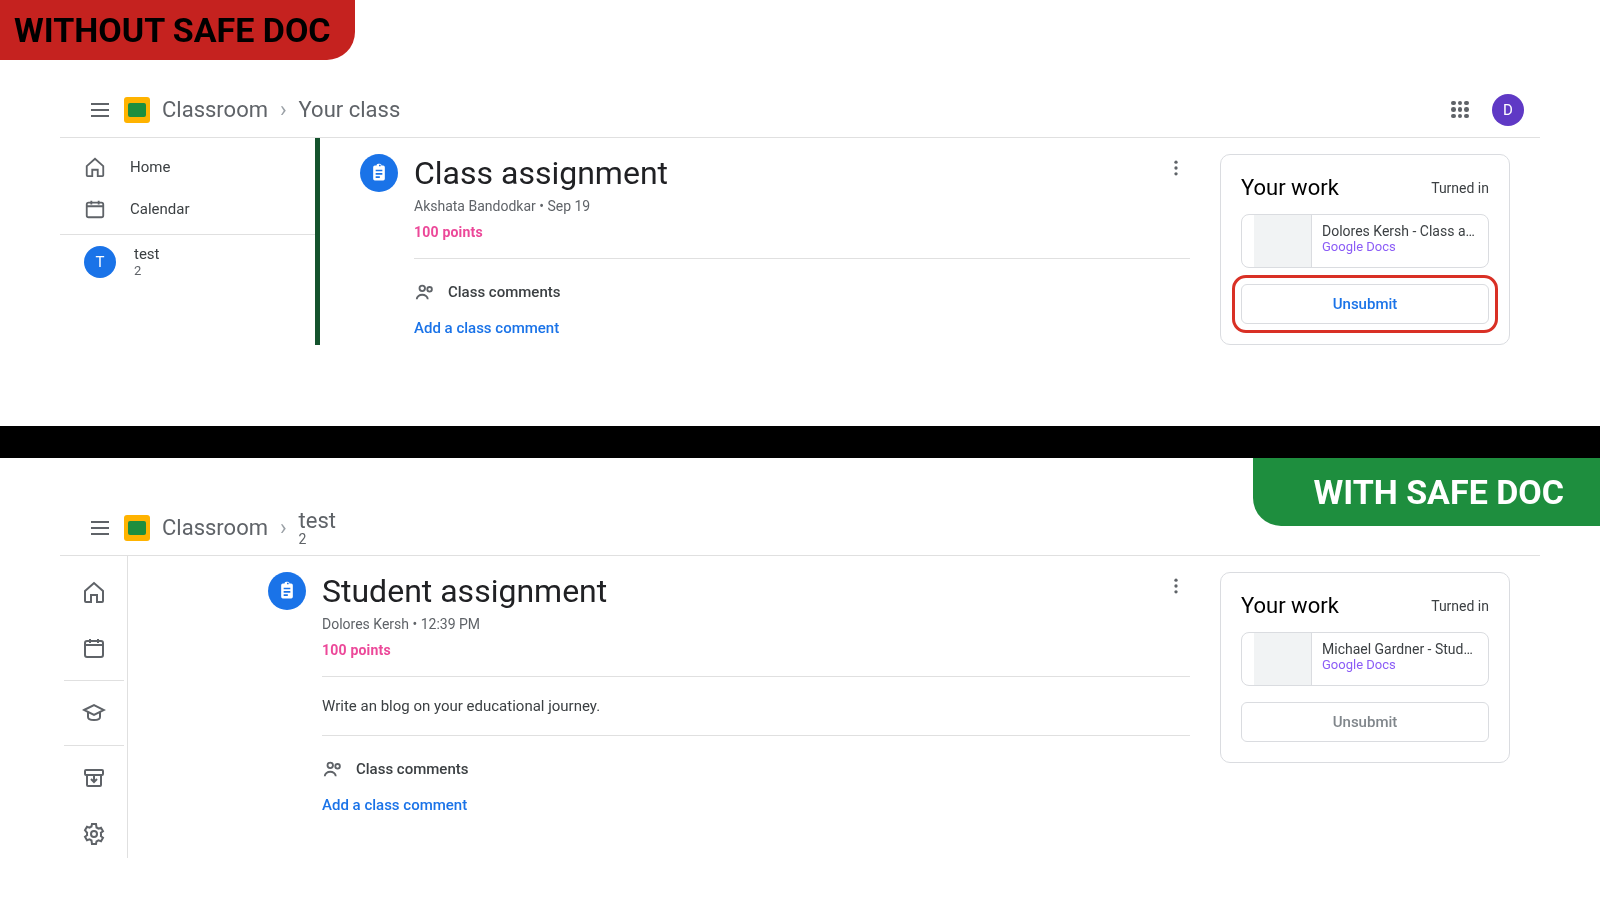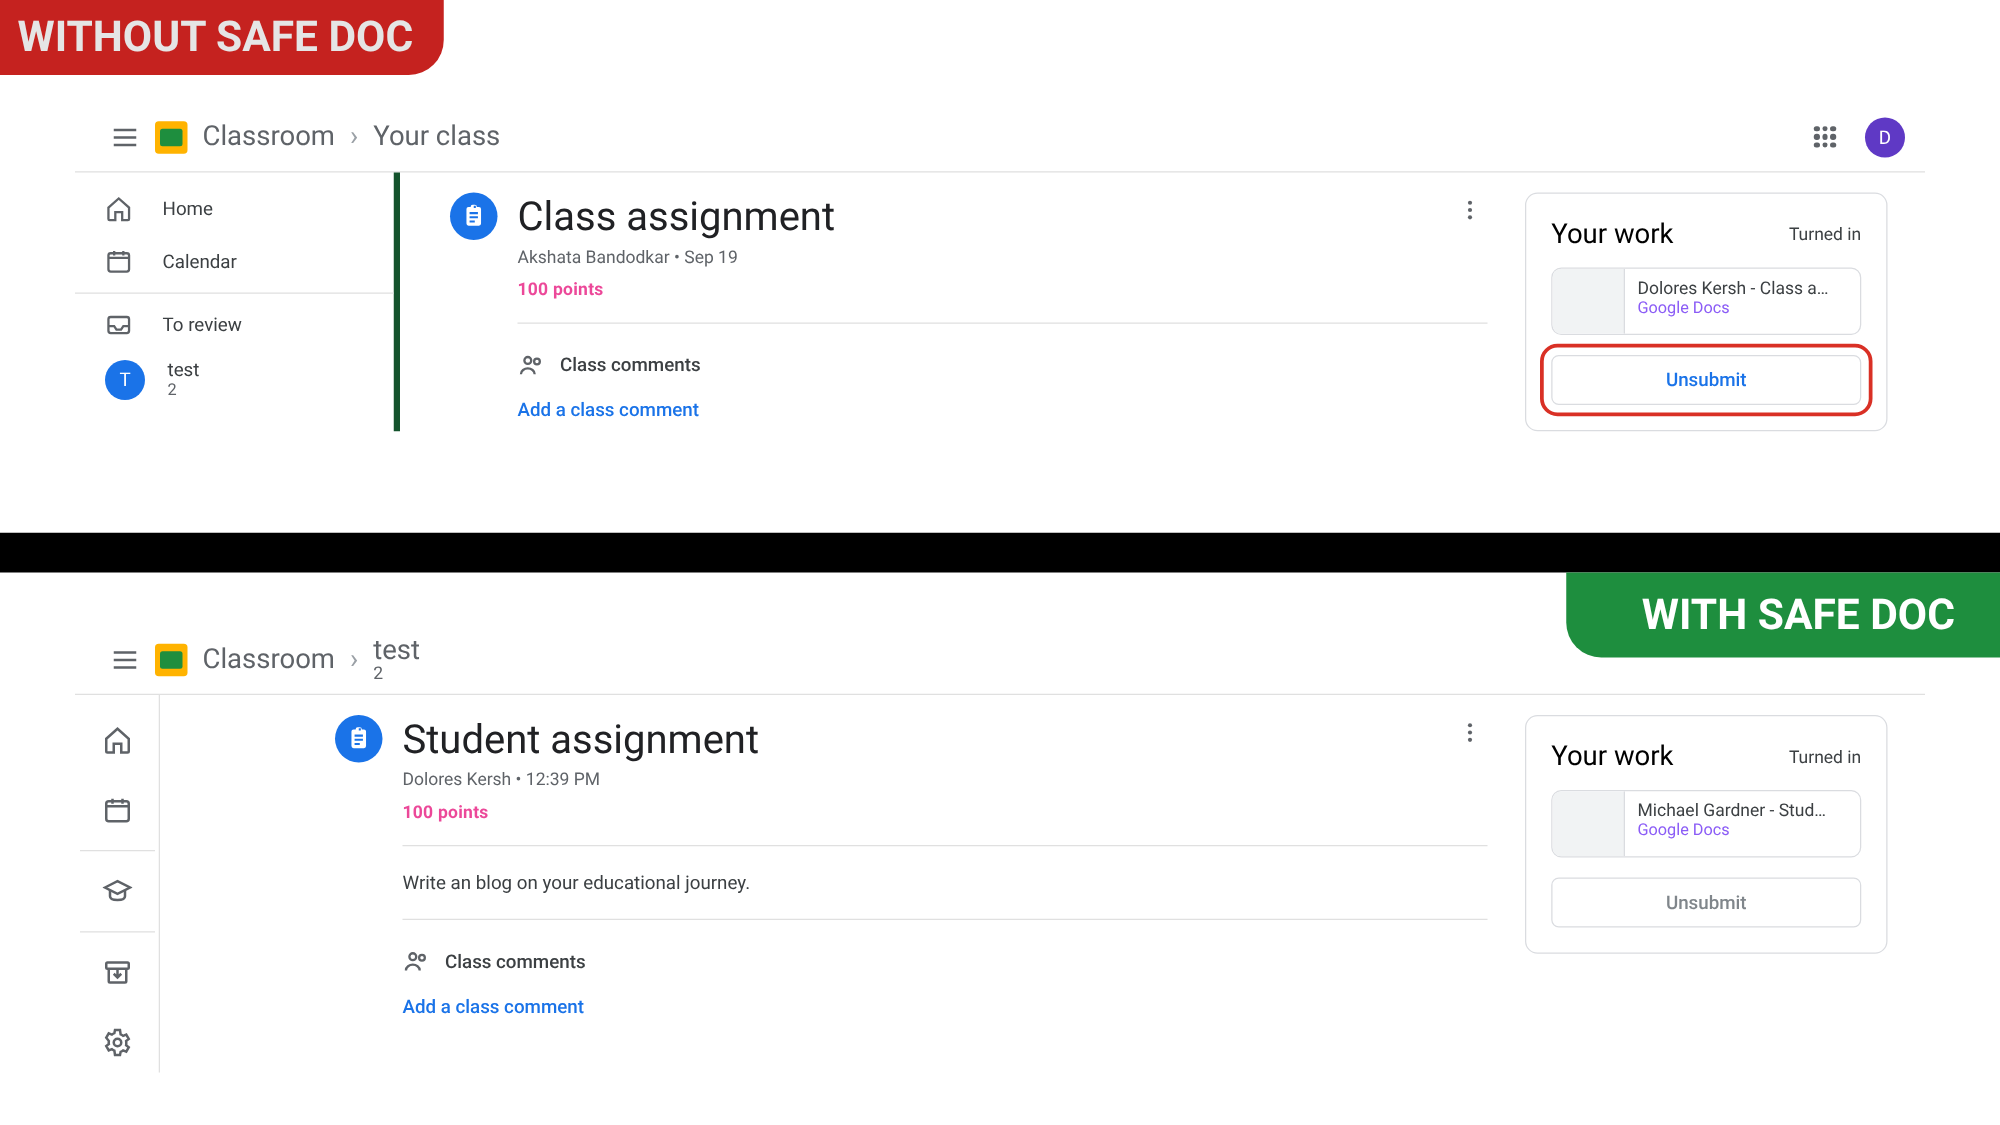--- a/index.html
+++ b/index.html
@@ -1,18 +1,18 @@
 <!DOCTYPE html>
 <html><head>
 <meta charset="utf-8">
 <style>
 * { margin: 0; padding: 0; box-sizing: border-box; font-family: 'Google Sans', Roboto, Arial, sans-serif; }
 body { background: #fff; width: 1600px; height: 900px; overflow: hidden; }
 
-.banner-red { position: absolute; top: 0; left: 0; background: #c5221f; color: #e5e5e5; font-size: 34px; font-weight: bold; padding: 10px 24px 10px 14px; border-bottom-right-radius: 28px; z-index: 100; }
+.banner-red { position: absolute; top: 0; left: 0; background: #c5221f; color: #000000; font-size: 34px; font-weight: bold; padding: 10px 24px 10px 14px; border-bottom-right-radius: 28px; z-index: 100; }
 .banner-green { position: absolute; right: 0; background: #1e8e3e; color: #fff; font-size: 34px; font-weight: bold; padding: 14px 36px 14px 60px; border-bottom-left-radius: 28px; z-index: 100; }
 .separator { position: absolute; left: 0; right: 0; height: 32px; background: #000; }
 
 .panel { position: absolute; left: 0; right: 0; background: #fff; }
 .topbar { height: 56px; display: flex; align-items: center; padding: 0 16px; border-bottom: 1px solid #e0e0e0; }
 .hamburger { width: 48px; display:flex; justify-content:center; cursor:pointer; }
 .hamburger svg { width:24px; height:24px; fill:#5f6368; }
 .app-logo { width:26px; height:26px; background:#ffb300; border-radius:3px; display:flex; align-items:center; justify-content:center; margin-right:12px; }
 .app-logo-inner { width:18px; height:14px; background:#1e8e3e; border-radius:2px; position:relative; }
 .crumb { font-size:22px; color:#5f6368; display:flex; align-items:center; gap:12px; }
@@ -55,21 +55,21 @@
 .desc { margin:20px 0 0 54px; color:#3c4043; font-size:15px; }
 .comments-row { display:flex; align-items:center; gap:12px; margin:22px 0 0 54px; }
 .comments-row svg { width:22px; height:22px; fill:#5f6368; }
 .comments-label { color:#3c4043; font-size:15px; font-weight:500; }
 .add-comment { margin:16px 0 0 54px; color:#1a73e8; font-size:15px; font-weight:500; cursor:pointer; }
 
 .work-card { width:290px; border:1px solid #dadce0; border-radius:10px; padding:20px; align-self:flex-start; }
 .work-head { display:flex; justify-content:space-between; align-items:center; margin-bottom:14px; }
 .work-head h2 { font-size:22px; color:#000000; font-weight:400; }
 .status { font-size:14px; color:#3c4043; }
-.attachment { border:1px solid #dadce0; border-radius:8px; display:flex; height:54px; overflow:hidden; margin-bottom:16px; cursor:pointer; }
+.attachment { border:1px solid #dadce0; border-radius:8px; display:flex; height:54px; overflow:hidden; margin-bottom:16px; cursor:pointer;padding-left:12px; }
 .attach-thumb { width:58px; background:#f1f3f4; border-right:1px solid #dadce0; }
 .attach-info { padding:8px 10px; overflow:hidden; }
 .attach-name { font-size:14px; color:#3c4043; white-space:nowrap; overflow:hidden; text-overflow:ellipsis; }
 .attach-type { font-size:13px; color:#8b5cf6; }
 .unsubmit-btn { width:100%; height:40px; border:1px solid #dadce0; border-radius:6px; background:#fff; font-size:15px; font-weight:500; cursor:pointer; }
 .unsubmit-active { color:#1a73e8; }
 .unsubmit-disabled { color:#80868b; }
 .highlight-red { outline:3px solid #d93025; outline-offset:3px; border-radius:8px; padding:3px; margin:-3px; }
 </style>
 </head>
@@ -120,27 +120,20 @@
         <span>Home</span>
       </div>
       <div class="side-item">
         <svg viewBox="0 0 24 24">
             <rect x="3" y="5" width="18" height="16" rx="2"></rect>
             <path d="M3 9h18M8 3v4M16 3v4"></path>
           </svg>
         <span>Calendar</span>
       </div>
       <div class="side-sep"></div>
-      <div class="side-item">
-        <svg viewBox="0 0 24 24">
-            <rect x="3" y="5" width="18" height="14" rx="2"></rect>
-            <path d="M3 13h5l2 3h4l2-3h5"></path>
-          </svg>
-        <span>To review</span>
-      </div>
       <div class="side-class">
         <div class="circle-letter">T</div>
         <div class="side-class-text">
           <span>test</span>
           <span class="count">2</span>
         </div>
       </div>
     </div>
 
     <div class="content">

